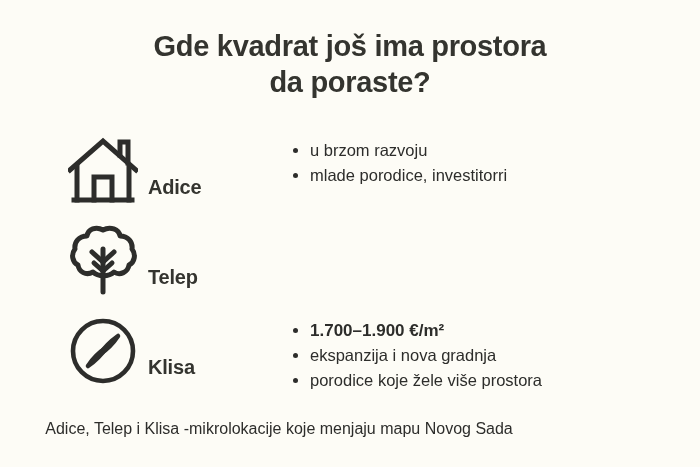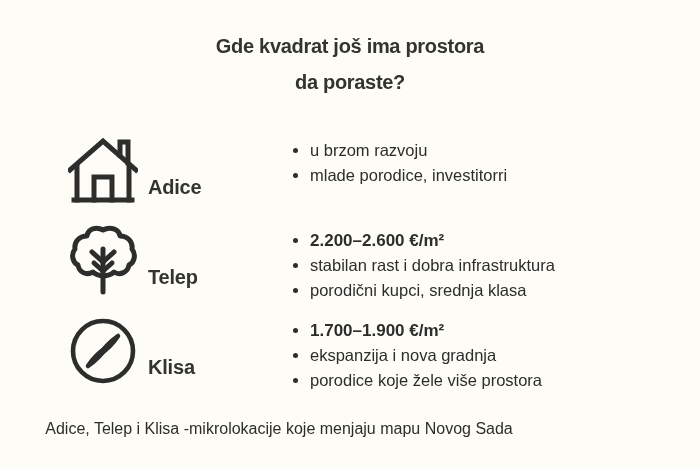--- a/index.html
+++ b/index.html
@@ -24,21 +24,21 @@
 
   
   .title-block {
     position: absolute;
     top: 28px;
     left: 0;
     width: 700px;
     text-align: center;
   }
   .title-line {
-    font-size: 20px;
+    font-size: 29px;
     font-weight: bold;
     line-height: 36px;
     letter-spacing: -0.3px;
     color: #34342f;
   }
 
   
   .section {
     position: absolute;
     left: 0;
@@ -179,34 +179,20 @@
 
         <path d="M35 38 L24 28"></path>
         <path d="M35 38 L46 28"></path>
         <path d="M35 47 L26 39"></path>
         <path d="M35 47 L44 39"></path>
       </svg>
     </div>
 
     <div class="place-name">Telep</div>
 
-    <ul class="bullets">
-      <li class="price">
-        <span class="dot"></span>
-        <span>2.200–2.600 €/m²</span>
-      </li>
-      <li>
-        <span class="dot"></span>
-        <span>stabilan rast i dobra infrastruktura</span>
-      </li>
-      <li>
-        <span class="dot"></span>
-        <span>porodični kupci, srednja klasa</span>
-      </li>
-    </ul>
   </div>
 
   <div class="section" id="section-klisa">
 
     <div class="icon-box">
       <svg viewBox="0 0 70 72" fill="none" stroke="#2d2d2b" stroke-width="4.6" stroke-linecap="round" stroke-linejoin="round">
 
         <circle cx="35" cy="37" r="30"></circle>
 
         <path d="M50 22 C44 31 40 35 32 40 C38 31 43 27 50 22 Z"></path>

